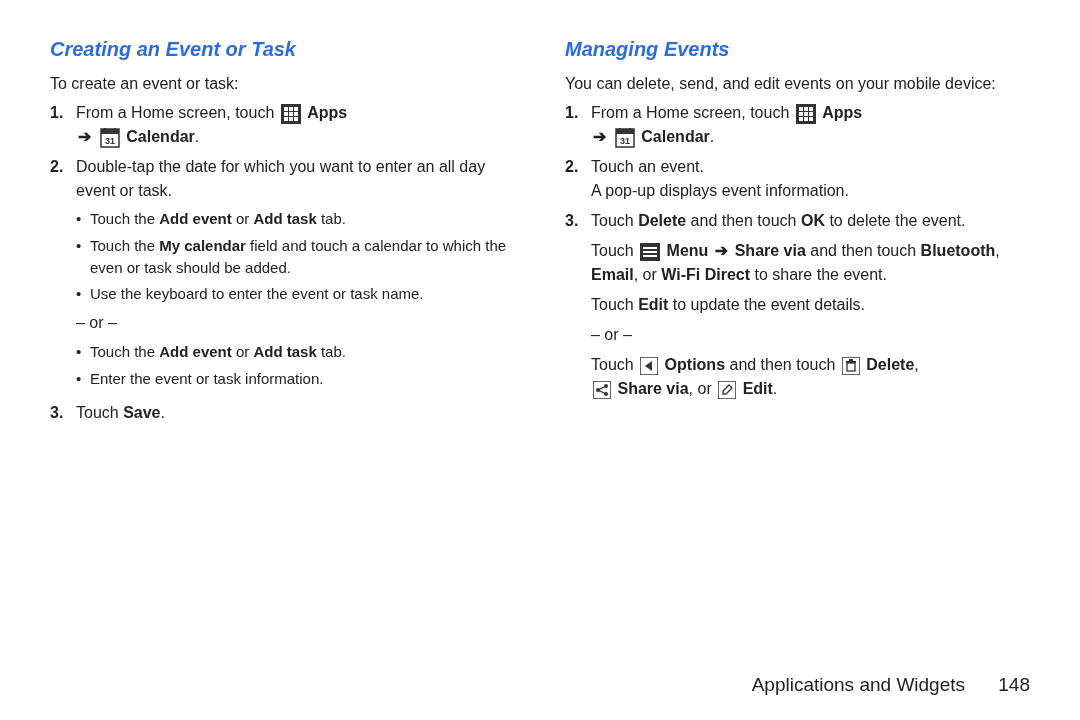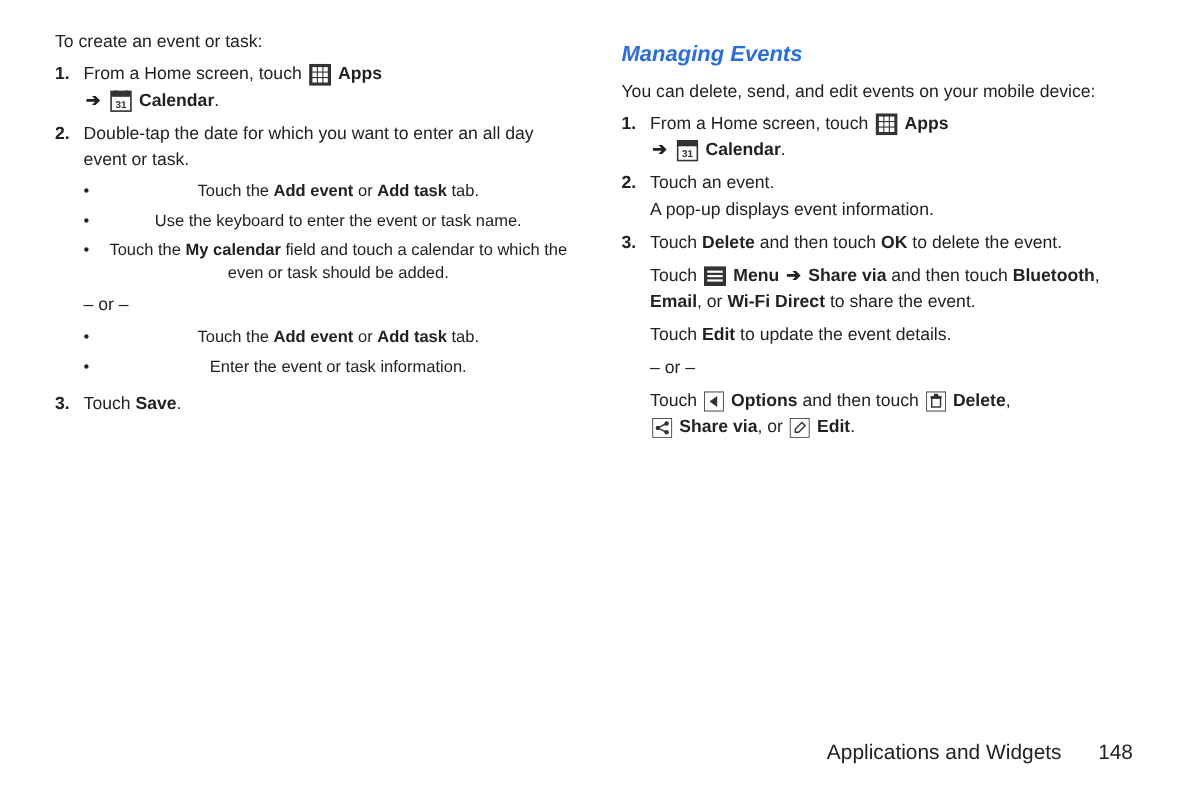--- a/index.html
+++ b/index.html
@@ -56,21 +56,20 @@
     padding: 0;
     margin: 4px 0 2px 0;
   }
   .bullets > li {
     position: relative;
     padding-left: 14px;
     margin: 5px 0;
     font-size: 15px;
     font-stretch: condensed;
     line-height: 1.45;
-    text-align: center;
   }
   .bullets > li::before {
     content: "•";
     position: absolute;
     left: 0;
     top: 0;
   }
   .or-sep {
     margin: 6px 0;
   }
@@ -97,20 +96,21 @@
     margin-left: 28px;
   }
   .cond { font-stretch: condensed; }
 </style>
 </head>
 <body>
 
 <div class="page">
 
   <div class="col">
+    <div class="section-title">Creating an Event or Task</div>
     <div class="intro">To create an event or task:</div>
     <ol class="numlist">
       <li>
         <span class="num">1.</span>
         <span class="body">
           <span>From a Home screen, touch </span><span class="icon">
               <svg width="20" height="20">
                 <rect x="0" y="0" width="20" height="20" fill="#333"></rect>
                 <rect x="3" y="3" width="4" height="4" fill="#fff"></rect>
                 <rect x="8" y="3" width="4" height="4" fill="#fff"></rect>
@@ -136,22 +136,22 @@
             </span>
           <span class="bold">Calendar</span>.
         </span>
       </li>
       <li>
         <span class="num">2.</span>
         <span class="body">
           <span>Double-tap the date for which you want to enter an all day event or task.</span>
           <ul class="bullets">
             <li class="cond"><span>Touch the </span><span class="bold">Add event</span><span> or </span><span class="bold">Add task</span><span> tab.</span></li>
+            <li class="cond"><span>Touch the </span><span class="bold">My calendar</span><span> field and touch a calendar to which the even or task should be added.</span></li>
             <li class="cond"><span>Use the keyboard to enter the event or task name.</span></li>
-            <li class="cond"><span>Touch the </span><span class="bold">My calendar</span><span> field and touch a calendar to which the even or task should be added.</span></li>
           </ul>
           <div class="or-sep">– or –</div>
           <ul class="bullets">
             <li class="cond"><span>Touch the </span><span class="bold">Add event</span><span> or </span><span class="bold">Add task</span><span> tab.</span></li>
             <li class="cond"><span>Enter the event or task information.</span></li>
           </ul>
         </span>
       </li>
       <li>
         <span class="num">3.</span>

